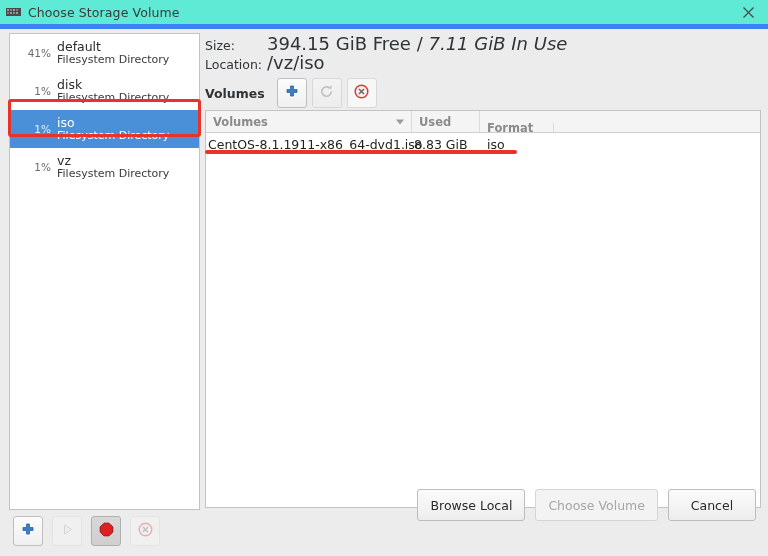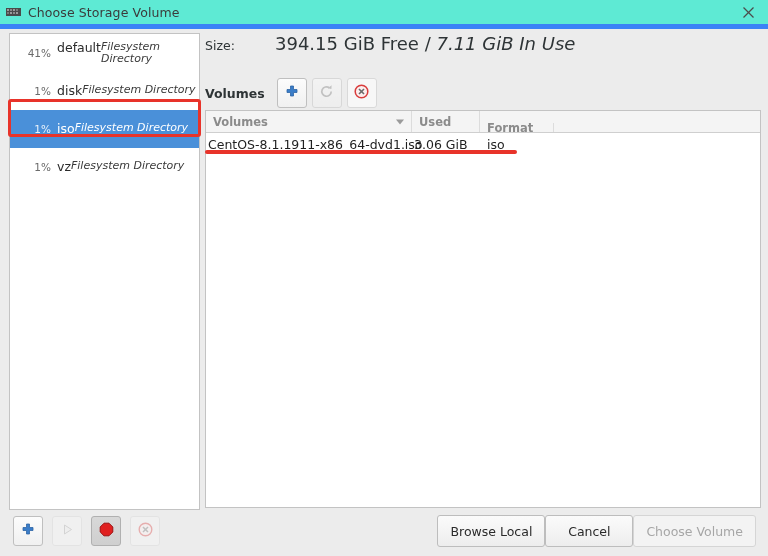--- a/index.html
+++ b/index.html
@@ -38,23 +38,23 @@
   .pool-row{
     position:relative;height:38px;display:flex;align-items:center;
     padding-left:15px;box-sizing:border-box;
   }
   .pool-row.selected{background:#4a90d9;}
   .pool-pct{
     width:32px;flex:0 0 32px;text-align:right;
     font-size:10.5px;color:#6b6b6b;padding-right:6px;box-sizing:border-box;
   }
   .pool-row.selected .pool-pct{color:#e8f1fa;}
-  .pool-texts{display:flex;line-height:1.12;}
+  .pool-texts{display:flex;flex-direction:column;line-height:1.12;}
   .pool-name{font-size:12.5px;color:#2b2b2b;}
-  .pool-sub{font-size:11px;color:#3a3a3a;font-style:italic;}
+  .pool-sub{font-size:11px;color:#3a3a3a;}
   .pool-row.selected .pool-name,
   .pool-row.selected .pool-sub{color:#ffffff;}
 
   
   .annot-box{
     position:absolute;left:8px;top:99px;width:193px;height:38px;
     border:3px solid #e8332a;border-radius:3px;
     box-sizing:border-box;pointer-events:none;
   }
 
@@ -64,21 +64,21 @@
     width:28px;height:28px;border:1px solid #bfbfbf;border-radius:3px;
     background:linear-gradient(#fcfcfc,#f0f0f0);
     display:flex;align-items:center;justify-content:center;
   }
   .tbtn.pressed{background:linear-gradient(#d8d8d8,#cfcfcf);border-color:#b0b0b0;}
   .tbtn.flat{background:#f7f7f7;border-color:#d9d9d9;}
   .tbtn.disabled{opacity:.45;}
 
   
   .info{position:absolute;left:205px;top:33px;width:556px;}
-  .info-line{display:flex;align-items:baseline;height:19px;gap:8px;}
+  .info-line{display:flex;align-items:baseline;height:19px;}
   .info-label{width:62px;flex:0 0 62px;font-size:12.5px;color:#2e3436;}
   .info-value{font-size:18px;color:#2e3436;}
   .info-value i{font-style:italic;}
 
   .vol-head{
     position:absolute;left:205px;top:78px;width:556px;
     display:flex;align-items:center;
   }
   .vol-title{font-weight:bold;font-size:12.5px;color:#2e3436;margin-right:12px;}
   .vol-tools{display:flex;gap:5px;}
@@ -118,21 +118,21 @@
   .vt-td.c2{width:74px;flex:0 0 74px;padding-left:7px;}
   .vt-td.c3{flex:1 1 auto;}
 
   
   .annot-underline{
     position:absolute;left:205px;top:150px;width:312px;height:4px;
     background:#e8332a;border-radius:2px;pointer-events:none;
   }
 
   
-  .actions{position:absolute;right:12px;top:515px;display:flex;}
+  .actions{position:absolute;right:12px;top:489px;display:flex;gap:10px;}
   .abtn{
     height:30px;min-width:62px;padding:0 12px;
     border:1px solid #bdbdbd;border-radius:3px;
     background:linear-gradient(#fbfbfb,#ededed);
     font-size:12.5px;color:#2a2a2a;
     display:flex;align-items:center;justify-content:center;
   }
   .abtn.disabled{color:#a6a6a6;border-color:#d5d5d5;background:#f3f3f3;}
 </style>
 </head>
@@ -241,20 +241,24 @@
 
   <div class="info">
     <div class="info-line">
       <span class="info-label">Size:</span>
       <span class="info-value">
         <span>394.15 GiB Free</span>
         <span>/</span>
         <i>7.11 GiB In Use</i>
       </span>
     </div>
+    <div class="info-line">
+      <span class="info-label">Location:</span>
+      <span class="info-value">/vz/iso</span>
+    </div>
   </div>
 
   <div class="vol-head">
     <span class="vol-title">Volumes</span>
     <span class="vol-tools">
 
       <span class="tbtn">
         <span>
           <svg width="14" height="14" viewBox="0 0 14 14">
             <path d="M5.5 1 h3 v3.5 h3.5 v3 h-3.5 v3.5 h-3 v-3.5 h-3.5 v-3 h3.5 z" fill="#3a7dc9" stroke="#2d64a5" stroke-width=".8" stroke-linejoin="round"></path>
@@ -293,27 +297,27 @@
       <div class="vt-th c1">
         <span>Used</span>
       </div>
       <div class="vt-th c2">
         <span>Format</span>
       </div>
     </div>
 
     <div class="vt-row">
       <div class="vt-td c0">CentOS-8.1.1911-x86_64-dvd1.iso</div>
-      <div class="vt-td c1">3.06 GiB</div>
+      <div class="vt-td c1">8.83 GiB</div>
       <div class="vt-td c2">iso</div>
       <div class="vt-td c3"></div>
     </div>
   </div>
 
   <div class="annot-underline"></div>
 
   <div class="actions">
     <div class="abtn">Browse Local</div>
+    <div class="abtn disabled">Choose Volume</div>
     <div class="abtn">Cancel</div>
-    <div class="abtn disabled">Choose Volume</div>
   </div>
 
 </div>
 
 </body></html>

